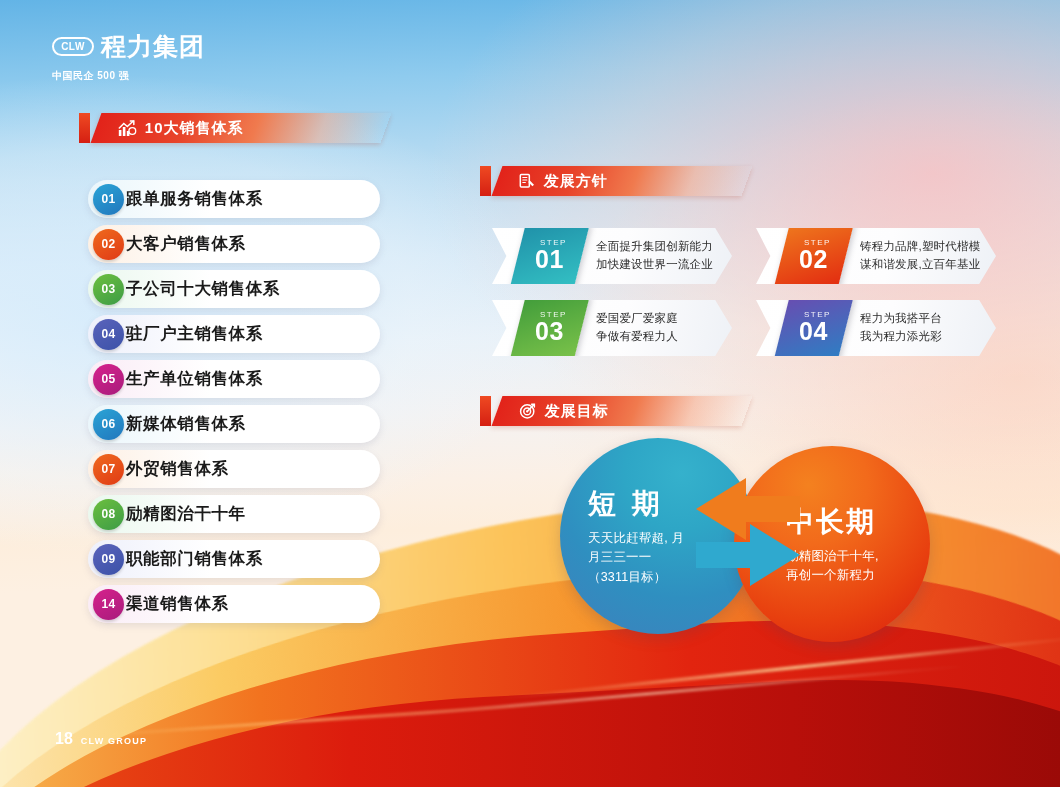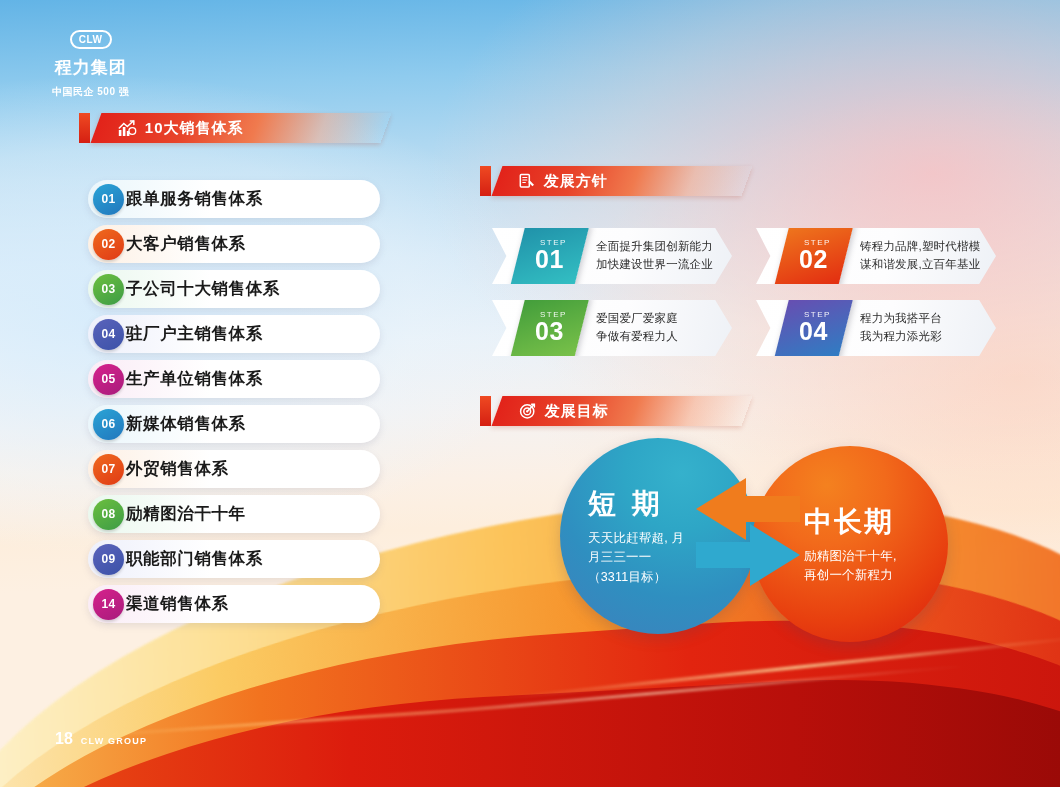--- a/index.html
+++ b/index.html
@@ -29,25 +29,25 @@
         border-radius:52% 36% 0 0 / 100% 64% 0 0; transform:rotate(-4deg); }
   .w4 { bottom:-180px; height:240px; background:linear-gradient(93deg,#ef5f17 0%,#dc1c0d 35%,#b80f0a 70%,#8f0806 100%);
         border-radius:46% 30% 0 0 / 100% 58% 0 0; transform:rotate(-3deg); }
   .streak { position:absolute; height:3px; border-radius:50%; filter:blur(1.6px); opacity:.85; }
   .s1 { left:46%; bottom:118px; width:58%; background:linear-gradient(90deg,rgba(255,255,255,0),#ffe9a8,rgba(255,255,255,0)); transform:rotate(-6deg); }
   .s2 { left:30%; bottom:92px; width:62%; height:2px; background:linear-gradient(90deg,rgba(255,255,255,0),#fff3cf,rgba(255,255,255,0)); transform:rotate(-5deg); }
   .s3 { left:4%;  bottom:66px; width:52%; height:2px; background:linear-gradient(90deg,rgba(255,255,255,0),#ffd98a,rgba(255,255,255,0)); transform:rotate(-4deg); }
 
   
   .logo { position:absolute; left:52px; top:30px; color:#fff; }
-  .logo-row { display:flex; align-items:center; gap:7px;flex-direction:column; }
+  .logo-row { display:flex; align-items:center; gap:7px; }
   .logo-mark { width:42px; height:19px; border:2px solid #fff; border-radius:10px;
                display:flex; align-items:center; justify-content:center;
                font-size:10px; font-weight:bold; letter-spacing:.5px; line-height:1; }
-  .logo-name { font-size:17px; font-weight:bold; letter-spacing:1px; }
+  .logo-name { font-size:25px; font-weight:bold; letter-spacing:1px; }
   .logo-sub { font-size:10px; font-weight:bold; margin-top:6px; letter-spacing:.5px; }
 
   
   .banner { position:absolute; height:30px; display:flex; align-items:center;
             padding:0 26px 0 22px; color:#fff;
             transform:skewX(-20deg);
             background:linear-gradient(90deg,#e2231a 0%,#e8442a 30%,#f07a4e 55%,rgba(247,169,137,.55) 78%,rgba(250,215,200,0) 100%);
             box-shadow:0 2px 5px rgba(180,60,30,.22); }
   .banner > * { transform:skewX(20deg); }
   .banner .tick { position:absolute; left:-17px; top:0; width:11px; height:30px;
@@ -88,21 +88,21 @@
   .step-badge .kw { font-size:8px; letter-spacing:1.4px; opacity:.92; margin-bottom:-1px; }
   .step-badge .no { font-size:25px; font-weight:bold; letter-spacing:.5px; line-height:1.05; }
   .step-lines { margin-left:104px; font-size:11.5px; color:#2c2c2c; line-height:1.55; letter-spacing:.2px; }
 
   
   .goals { position:absolute; left:560px; top:438px; width:400px; height:200px; }
   .goal-circle { position:absolute; width:196px; height:196px; border-radius:50%;
                  display:flex; flex-direction:column; justify-content:center;
                  color:#fff; box-shadow:0 5px 14px rgba(80,70,90,.22); }
   #goal-short { left:0; top:0; background:radial-gradient(circle at 62% 18%, #35b1cc 0%, #2ea6c6 28%, #2f8fc0 62%, #3f7fbc 100%); padding-left:28px; }
-  #goal-long  { left:192px; top:8px; background:radial-gradient(circle at 38% 20%, #f4811f 0%, #f26a1b 30%, #e8400f 68%, #d81b0e 100%); padding-left:52px; }
+  #goal-long  { left:174px; top:8px; background:radial-gradient(circle at 38% 20%, #f4811f 0%, #f26a1b 30%, #e8400f 68%, #d81b0e 100%); padding-left:52px; }
   .goal-title { font-size:28px; font-weight:bold; letter-spacing:4px; margin-bottom:6px; }
   #goal-long .goal-title { letter-spacing:2px; }
   .goal-desc { font-size:12.5px; line-height:1.55; letter-spacing:.2px; }
 
   .arrows { position:absolute; left:128px; top:34px; width:130px; height:120px; z-index:5; }
 
   
   .footer { position:absolute; left:55px; bottom:39px; display:flex; align-items:baseline; gap:8px; color:#fff; }
   .pg-num { font-size:16px; font-weight:bold; }
   .pg-brand { font-size:9px; font-weight:bold; letter-spacing:1.2px; }

